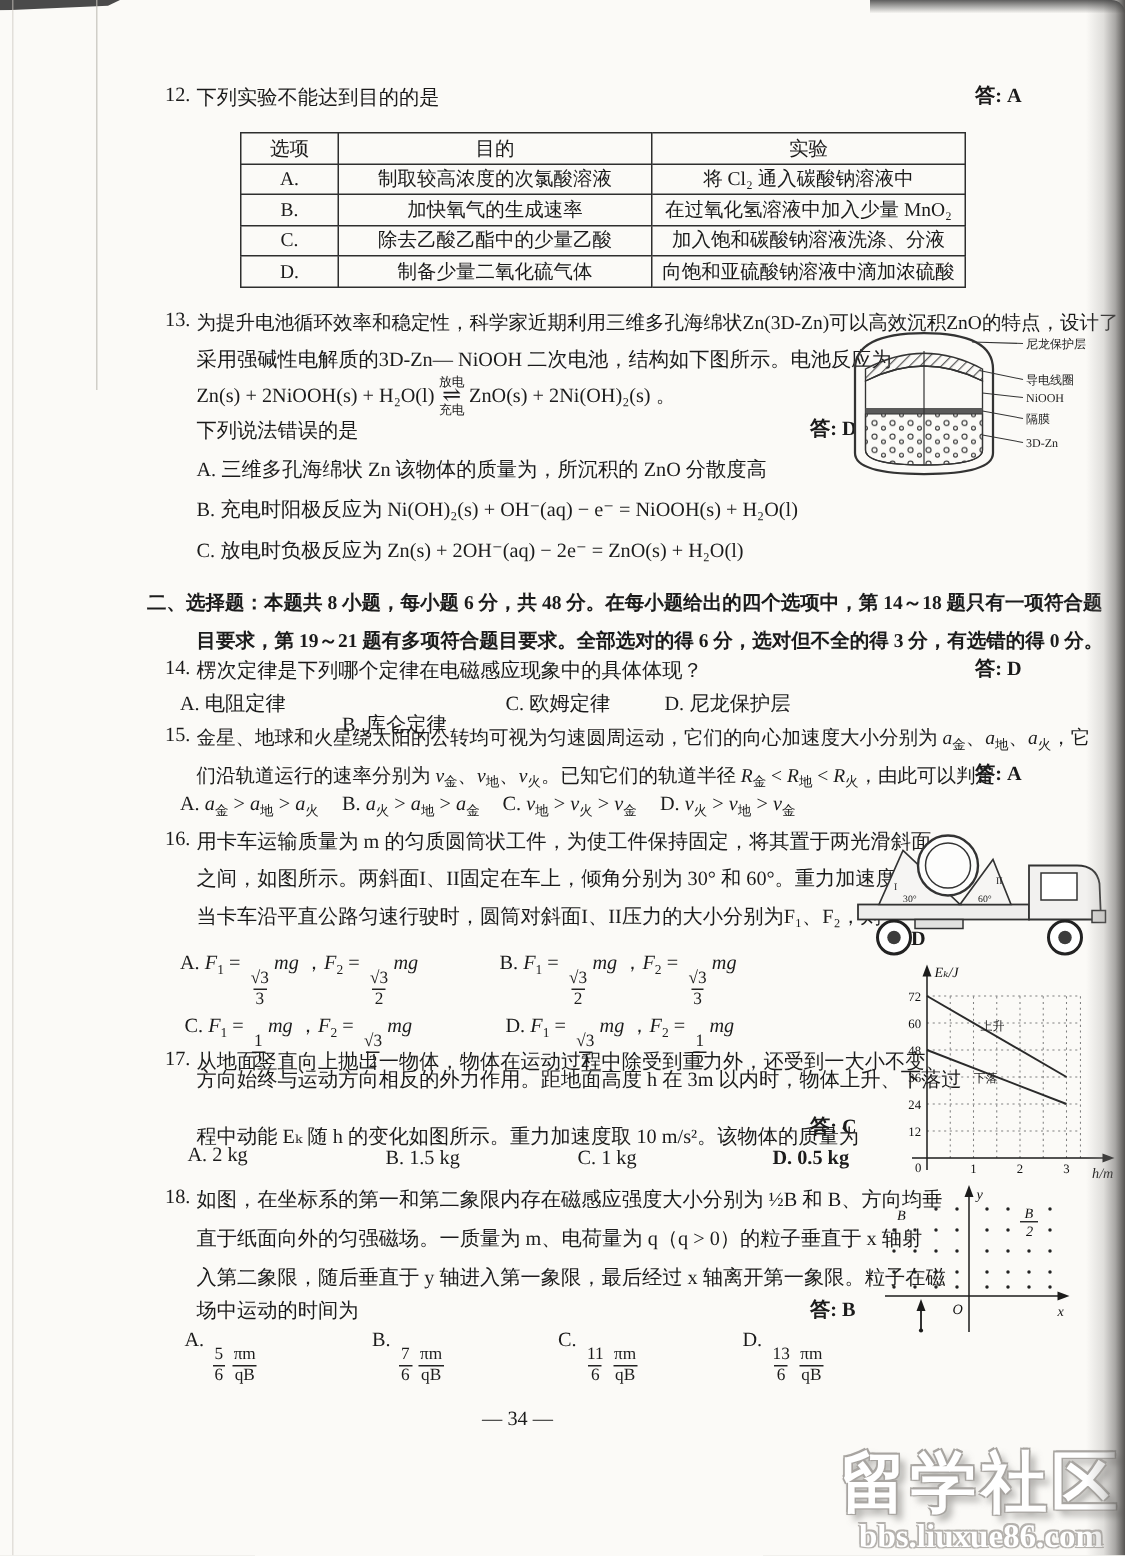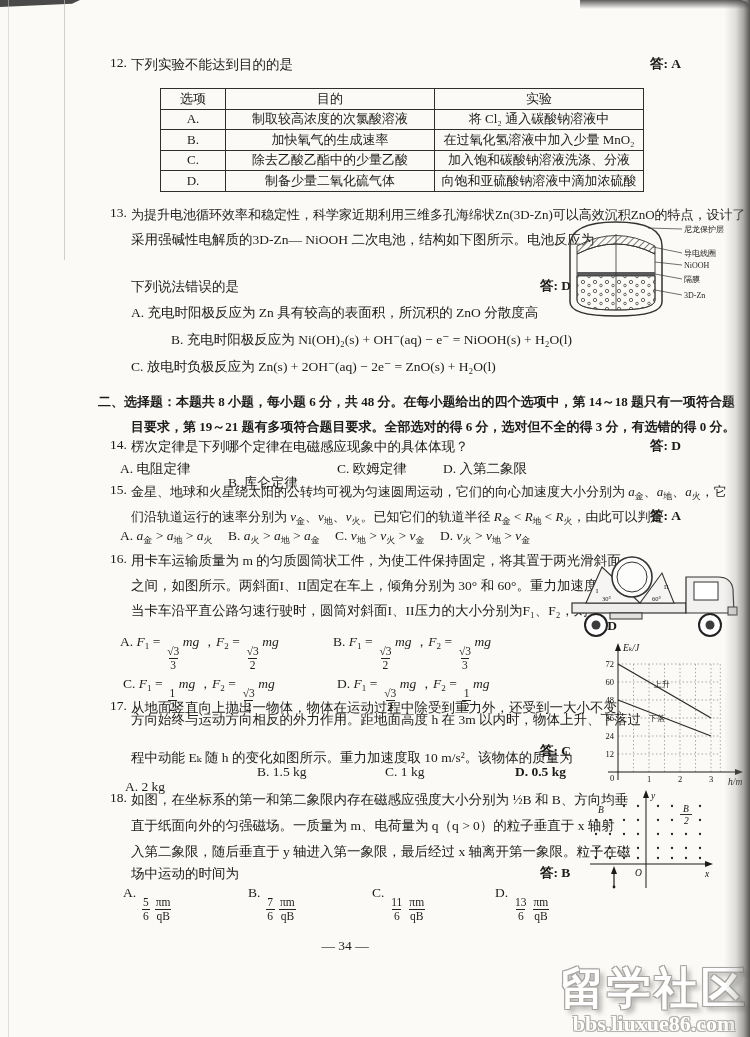--- a/index.html
+++ b/index.html
@@ -99,24 +99,33 @@
       <td>制备少量二氧化硫气体</td>
       <td>向饱和亚硫酸钠溶液中滴加浓硫酸</td>
     </tr>
   </tbody>
     </table>
 
   <div class="q" style="top:202px;width:600px;height:200px;">
     <span class="qnum" style="top:3px;">13.</span>
     <div class="ln" style="top:3px;font-size:13px;">为提升电池循环效率和稳定性，科学家近期利用三维多孔海绵状Zn(3D-Zn)可以高效沉积ZnO的特点，设计了</div>
     <div class="ln" style="top:28px;">采用强碱性电解质的3D-Zn— NiOOH 二次电池，结构如下图所示。电池反应为</div>
+    <div class="ln eqrow" style="top:48px;">
+      <span>Zn(s) + 2NiOOH(s) + H₂O(l)</span>
+      <span class="eqarr">
+        <span class="lab">放电</span>
+        <span class="sym">⇌</span>
+        <span class="lab">充电</span>
+      </span>
+      <span>ZnO(s) + 2Ni(OH)₂(s) 。</span>
+    </div>
     <div class="ln" style="top:75px;">下列说法错误的是</div>
     <span class="ans" style="left:442px;top:75px;">答: D</span>
-    <div class="ln" style="top:101px;">A. 充电时阳极反应为 Zn 具有较高的表面积，所沉积的 ZnO 分散度高</div>
-    <div class="ln" style="top:128px;margin-left:40px;">B. 充电时阳极反应为 Ni(OH)₂(s) + OH⁻(aq) − e⁻ = NiOOH(s) + H₂O(l)</div>
+    <div class="ln" style="top:101px;">A. 三维多孔海绵状 Zn 该物体的质量为，所沉积的 ZnO 分散度高</div>
+    <div class="ln" style="top:128px;">B. 充电时阳极反应为 Ni(OH)₂(s) + OH⁻(aq) − e⁻ = NiOOH(s) + H₂O(l)</div>
     <div class="ln" style="top:155px;">C. 放电时负极反应为 Zn(s) + 2OH⁻(aq) − 2e⁻ = ZnO(s) + H₂O(l)</div>
   </div>
 
   <svg class="fig" viewBox="0 0 192 106" style="left:556px;top:216px;width:192px;height:106px;">
     <defs>
       <pattern id="hatch" width="5" height="5" patternUnits="userSpaceOnUse" patternTransform="rotate(45)">
         <line x1="0" y1="0" x2="0" y2="5" stroke="#555" stroke-width="1.6"></line>
       </pattern>
       <pattern id="speckle" width="12" height="9" patternUnits="userSpaceOnUse">
         <circle cx="3" cy="3" r="1.7" fill="none" stroke="#444" stroke-width=".8"></circle>
@@ -146,21 +155,21 @@
     <div class="ln fs13" style="top:25px;">目要求，第 19～21 题有多项符合题目要求。全部选对的得 6 分，选对但不全的得 3 分，有选错的得 0 分。</div>
   </div>
 
   <div class="q" style="top:437px;width:600px;height:45px;">
     <span class="qnum">14.</span>
     <div class="ln" style="top:0;">楞次定律是下列哪个定律在电磁感应现象中的具体体现？</div>
     <span class="ans" style="left:552px;top:0;">答: D</span>
     <span class="opt" style="left:22px;top:23px;">A. 电阻定律</span>
     <span class="opt" style="left:130px;top:37px;">B. 库仑定律</span>
     <span class="opt" style="left:239px;top:23px;">C. 欧姆定律</span>
-    <span class="opt" style="left:345px;top:23px;">D. 入第二象限</span>
+    <span class="opt" style="left:345px;top:23px;">D. 尼龙保护层</span>
   </div>
 
   <div class="q" style="top:482px;width:600px;height:65px;">
     <span class="qnum">15.</span>
     <div class="ln fs13" style="top:0;">金星、地球和火星绕太阳的公转均可视为匀速圆周运动，它们的向心加速度大小分别为 <i>a</i><sub>金</sub>、<i>a</i><sub>地</sub>、<i>a</i><sub>火</sub>，它</div>
     <div class="ln fs13" style="top:25px;">们沿轨道运行的速率分别为 <i>v</i><sub>金</sub>、<i>v</i><sub>地</sub>、<i>v</i><sub>火</sub>。已知它们的轨道半径 <i>R</i><sub>金</sub> &lt; <i>R</i><sub>地</sub> &lt; <i>R</i><sub>火</sub>，由此可以判定</div>
     <span class="ans" style="left:552px;top:25px;">答: A</span>
     <span class="opt" style="left:22px;top:46px;">A. <i>a</i><sub>金</sub> &gt; <i>a</i><sub>地</sub> &gt; <i>a</i><sub>火</sub></span>
     <span class="opt" style="left:130px;top:46px;">B. <i>a</i><sub>火</sub> &gt; <i>a</i><sub>地</sub> &gt; <i>a</i><sub>金</sub></span>
     <span class="opt" style="left:237px;top:46px;">C. <i>v</i><sub>地</sub> &gt; <i>v</i><sub>火</sub> &gt; <i>v</i><sub>金</sub></span>
@@ -222,21 +231,21 @@
     <text class="tfl" x="96" y="38">II</text>
     <text class="tfl" x="84" y="50">60°</text>
   </svg>
 
   <div class="q" style="top:698px;width:600px;height:85px;">
     <span class="qnum">17.</span>
     <div class="ln" style="top:0;">从地面竖直向上抛出一物体，物体在运动过程中除受到重力外，还受到一大小不变、</div>
     <div class="ln" style="top:12px;">方向始终与运动方向相反的外力作用。距地面高度 h 在 3m 以内时，物体上升、下落过</div>
     <div class="ln" style="top:50px;text-align:right;">程中动能 Eₖ 随 h 的变化如图所示。重力加速度取 10 m/s²。该物体的质量为</div>
     <span class="ans" style="left:442px;top:44px;">答: C</span>
-    <span class="opt" style="left:27px;top:81px;">A. 2 kg</span>
+    <span class="opt" style="left:27px;top:64px;">A. 2 kg</span>
     <span class="opt" style="left:159px;top:66px;">B. 1.5 kg</span>
     <span class="opt" style="left:287px;top:66px;">C. 1 kg</span>
     <span class="opt" style="left:417px;top:66px;font-weight:bold;">D. 0.5 kg</span>
   </div>
 
   <svg class="fig" viewBox="0 0 158 150" style="left:592px;top:640px;width:158px;height:150px;">
     <g>
         <line x1="41.5" y1="132" x2="41.5" y2="24" class="grid"></line>
         <line x1="57" y1="132" x2="57" y2="24" class="grid"></line>
         <line x1="72.5" y1="132" x2="72.5" y2="24" class="grid"></line>

